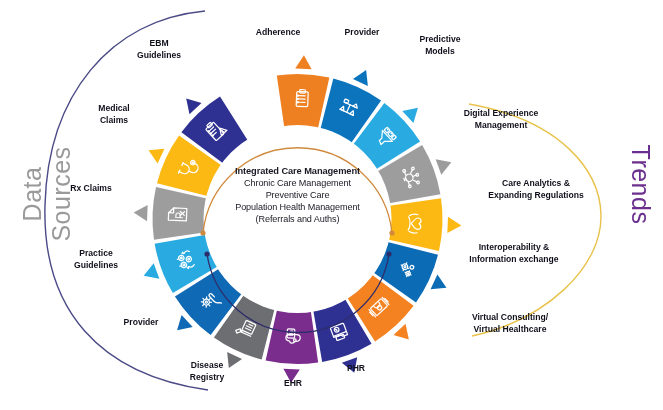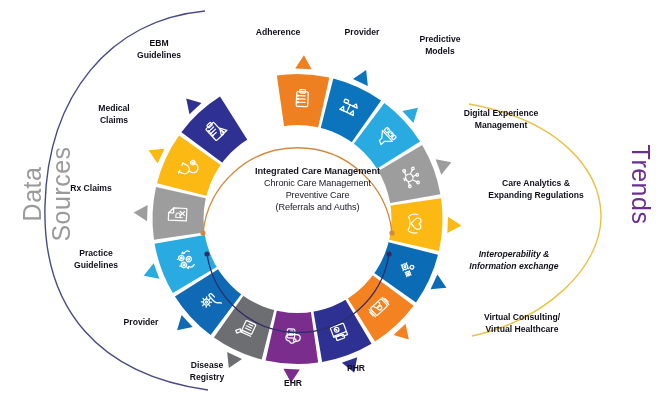--- a/index.html
+++ b/index.html
@@ -15,21 +15,20 @@
 
   .centerbox{
     position:absolute;
     left:205px;top:165px;
     width:185px;
     text-align:center;
     color:#1a1a24;
     font-size:9.1px;
     line-height:12.1px;
     letter-spacing:-0.1px;
-    margin-left:20px;
   }
   .centerbox .hdr{font-weight:bold;font-size:9.3px;}
 
   .olabel{
     position:absolute;
     font-size:8.6px;
     font-weight:bold;
     color:#10101c;
     line-height:11.6px;
     text-align:center;
@@ -260,38 +259,39 @@
     <circle cx="392" cy="233" r="2.6" fill="#d08a3e"></circle>
     <path d="M 207,254 A 92,92 0 0 0 389,254" fill="none" stroke="#2d2d6b" stroke-width="1.3"></path>
     <circle cx="207" cy="254" r="2.6" fill="#2d2d6b"></circle>
     <circle cx="389" cy="254" r="2.6" fill="#2d2d6b"></circle>
   </svg>
 
   <div class="centerbox">
     <div class="hdr">Integrated Care Management</div>
     <div>Chronic Care Management</div>
     <div>Preventive Care</div>
+    <div>Population Health Management</div>
     <div>(Referrals and Auths)</div>
   </div>
 
   <div class="side" id="data-sources">Data Sources</div>
   <div class="side" id="trends">Trends</div>
 
   <div id="outer-labels">
       <div class="olabel" style="left: 230px; top: 27px; width: 96px;">Adherence</div>
       <div class="olabel" style="left: 317px; top: 27px; width: 90px;">Provider</div>
       <div class="olabel" style="left: 392px; top: 34px; width: 96px;">Predictive
 Models</div>
       <div class="olabel" style="left: 443px; top: 108px; width: 116px;">Digital Experience
 Management</div>
       <div class="olabel" style="left: 470px; top: 178px; width: 132px;">Care Analytics &amp;
 Expanding Regulations</div>
-      <div class="olabel" style="left: 444px; top: 249px; width: 140px; font-style: italic;">Interoperability &amp;
+      <div class="olabel" style="left: 444px; top: 242px; width: 140px;">Interoperability &amp;
 Information exchange</div>
-      <div class="olabel" style="left: 460px; top: 312px; width: 124px;">Virtual Consulting/
+      <div class="olabel" style="left: 448px; top: 312px; width: 124px;">Virtual Consulting/
 Virtual Healthcare</div>
       <div class="olabel" style="left: 326px; top: 363px; width: 60px;">PHR</div>
       <div class="olabel" style="left: 263px; top: 378px; width: 60px;">EHR</div>
       <div class="olabel" style="left: 169px; top: 360px; width: 76px;">Disease
 Registry</div>
       <div class="olabel" style="left: 100px; top: 317px; width: 82px;">Provider</div>
       <div class="olabel" style="left: 48px; top: 248px; width: 96px;">Practice
 Guidelines</div>
       <div class="olabel" style="left: 46px; top: 183px; width: 90px;">Rx Claims</div>
       <div class="olabel" style="left: 72px; top: 103px; width: 84px;">Medical

